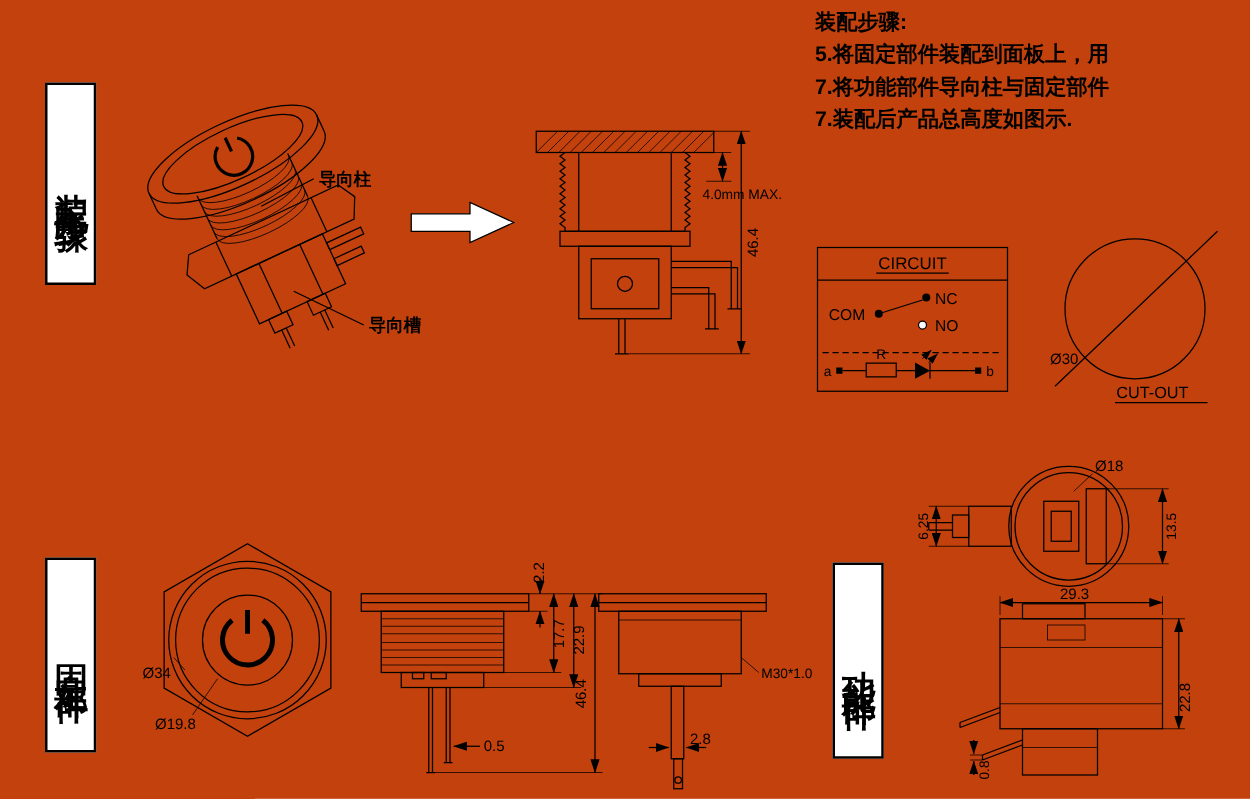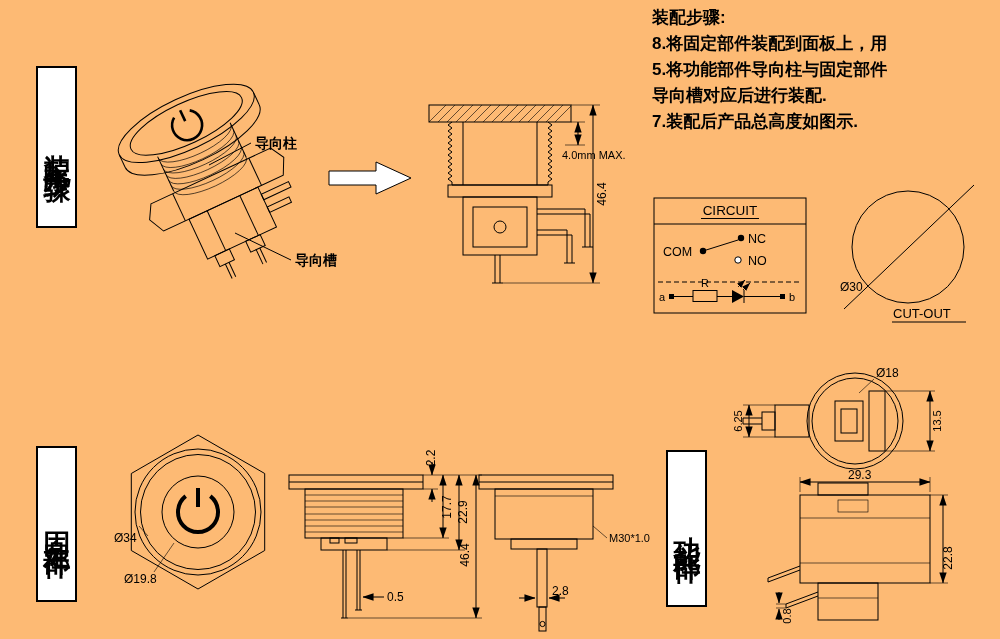--- a/index.html
+++ b/index.html
@@ -1,17 +1,17 @@
 <!DOCTYPE html>
 <html><head>
 <meta charset="utf-8">
 <style>
   *{margin:0;padding:0;box-sizing:border-box}
   body{background:#fff}
-  #canvas{position:relative;width:1000px;height:639px;background:#fdba74;color:#000;
+  #canvas{position:relative;width:1000px;height:639px;background:#c2410c;color:#000;
           font-family:"Liberation Sans",sans-serif;overflow:hidden}
   #canvas svg{position:absolute;overflow:visible}
   svg line,svg path,svg rect,svg circle,svg ellipse,svg polygon,svg polyline{
     fill:none;stroke:#000;stroke-width:1}
   .thin{fill:none;stroke:#000;stroke-width:.6}
   .thick{fill:none;stroke:#000;stroke-width:4}
   .blk{fill:#000;stroke:none}
   .wht{fill:#fff;stroke:#000;stroke-width:1}
   svg text{fill:#000;stroke:none;font-family:"Liberation Sans",sans-serif}
   .dim{font-size:12px}
@@ -42,23 +42,22 @@
   </div>
   <div class="vbox" style="left:36px;top:446px;height:156px">
     <span class="vtext">固定部件</span>
   </div>
   <div class="vbox" style="left:666px;top:450px;height:157px">
     <span class="vtext">功能部件</span>
   </div>
 
   <div id="instructions">
     <div>装配步骤:</div>
-    <div>8.将固定部件装配到面板上，用</div>
-    <div>5.将功能部件导向柱与固定部件</div>
-    <div>导向槽对应后进行装配.</div>
+    <div>5.将固定部件装配到面板上，用</div>
+    <div>7.将功能部件导向柱与固定部件</div>
     <div>7.装配后产品总高度如图示.</div>
   </div>
 
   <svg style="left:85px;top:75px" width="270" height="240" viewBox="0 0 270 240">
     <g transform="rotate(-25 130 110)">
       <ellipse cx="130" cy="42" rx="74" ry="26"></ellipse>
       <ellipse cx="130" cy="42" rx="61" ry="20.5"></ellipse>
       <path d="M138.6,31.7 A15,15 0 1 1 121.4,31.7" style="stroke-width:2.6"></path>
       <line x1="130" y1="27.5" x2="130" y2="39.5" style="stroke-width:2.6"></line>
       <line x1="56" y1="42" x2="56" y2="56"></line>

